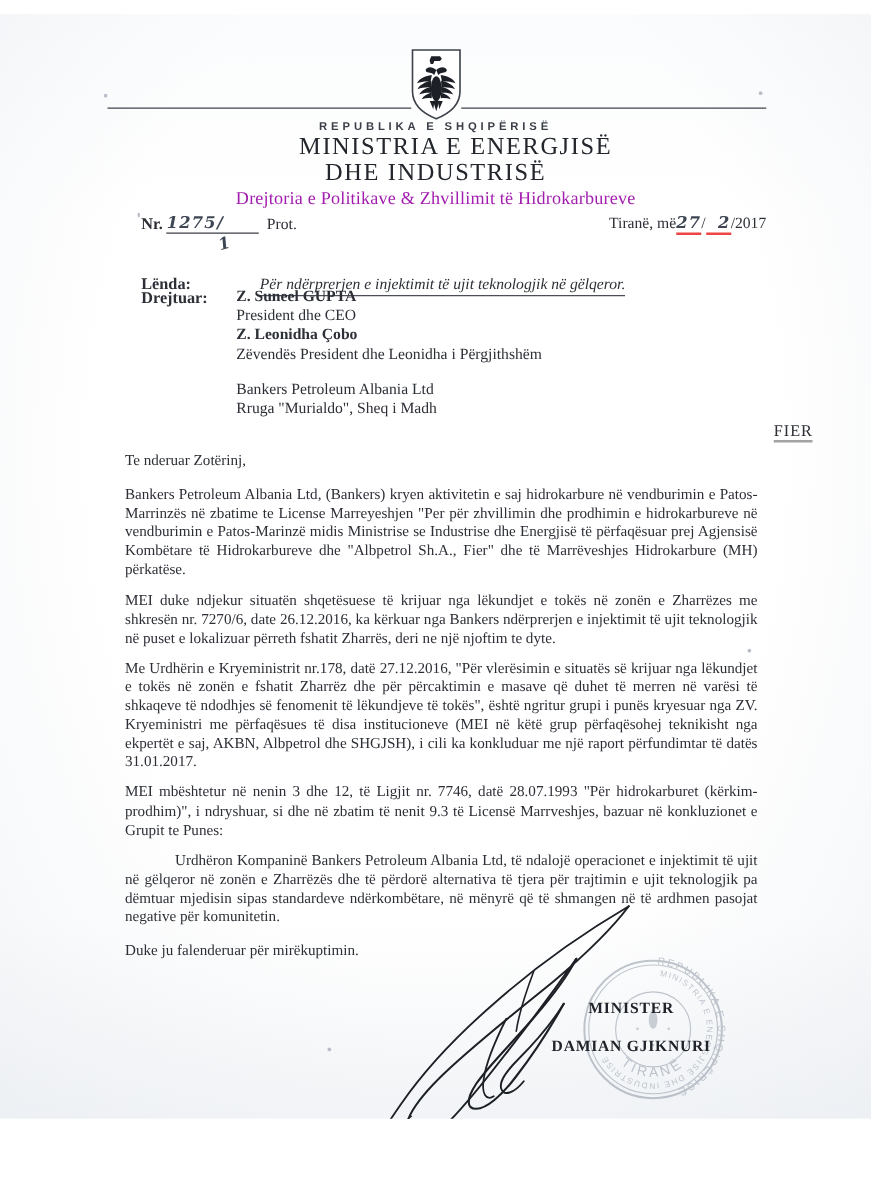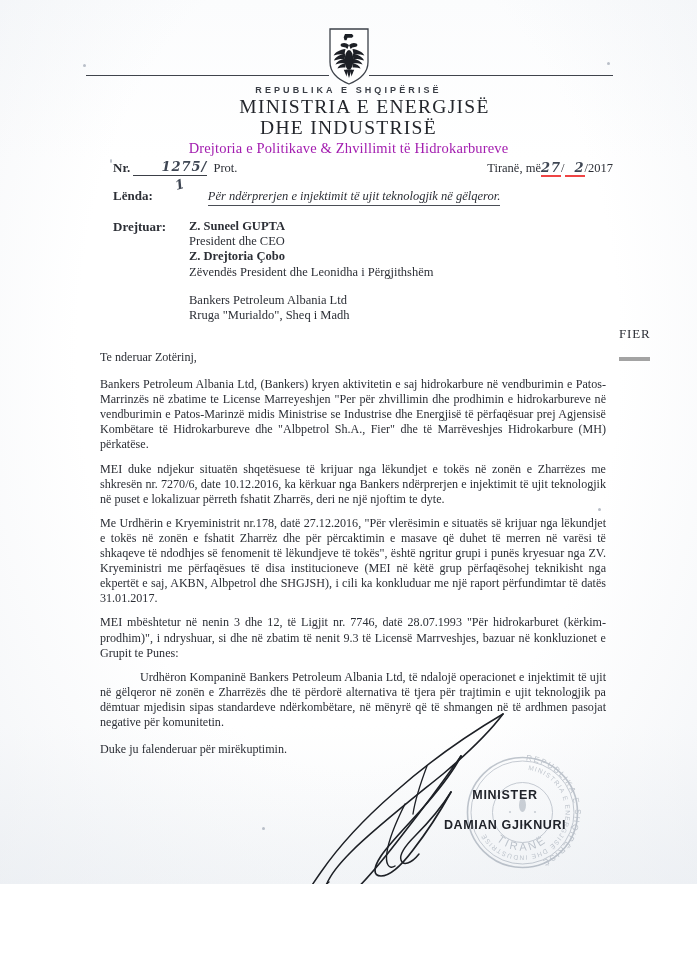--- a/index.html
+++ b/index.html
@@ -9,21 +9,21 @@
     background: #ffffff;
   }
   body {
     font-family: "Liberation Serif", "DejaVu Serif", serif;
     color: #2c2f36;
   }
   #page {
     position: relative;
     width: 697px;
     height: 884px;
-    margin: 0 auto;
+    margin: 11px auto;
     background: #fdfdfd;
     overflow: hidden;
   }
   
   #scan-tint {
     position: absolute;
     inset: 0;
     background:
       radial-gradient(ellipse at 50% 40%, rgba(255,255,255,0) 55%, rgba(228,232,238,0.45) 100%),
       linear-gradient(180deg, #fbfcfd 0%, #ffffff 18%, #ffffff 82%, #f4f6f8 100%);
@@ -106,21 +106,21 @@
     left: 113px;
     top: 160px;
     width: 500px;
     font-size: 12.5px;
   }
   .ref-nr-label { font-size: 13px; font-weight: bold; }
   .blank-line {
     display: inline-block;
     border-bottom: 1px solid #3b3f47;
     min-width: 74px;
-    text-align: right;
+    text-align: left;
     position: relative;
     top: -1px;
   }
   .hand {
     font-family: "DejaVu Serif", serif;
     font-style: italic;
     font-weight: 600;
     color: #3e4653;
     letter-spacing: 1px;
     font-size: 13px;
@@ -147,21 +147,21 @@
     font-weight: 600;
     color: #3e4653;
     font-size: 13px;
     transform: rotate(-16deg);
   }
 
   
   .subject-row {
     position: absolute;
     left: 113px;
-    top: 188px;
+    top: 208px;
     width: 510px;
     font-size: 12.5px;
   }
   .subject-label {
     font-weight: 700;
     font-size: 13px;
   }
   .subject-value {
     display: inline-block;
     margin-left: 52px;
@@ -191,22 +191,22 @@
     margin-left: 76px;
   }
   .addr-body .strong { font-weight: 700; }
   .addr-gap { height: 13px; }
   .fier {
     position: absolute;
     left: 506px;
     top: 107px;
     font-size: 13px;
     letter-spacing: 0.8px;
-    border-bottom: 4px solid #a3a3a3;
-    padding-bottom: 16px;
+    border-bottom: 2px solid #a3a3a3;
+    padding-bottom: 0px;
   }
 
   
   .body-block {
     position: absolute;
     left: 100px;
     top: 350px;
     width: 506px;
   }
   .body-block p {
@@ -221,21 +221,21 @@
   .body-block p.indented { text-indent: 40px; }
   .body-block p.thanks { margin-top: 12px; }
 
   
   .sign-block {
     position: absolute;
     left: 400px;
     top: 788px;
     width: 210px;
     text-align: center;
-    font-family: Liberation Sans, sans-serif;
+    font-family: Liberation Serif, serif;
     font-weight: 700;
     font-size: 12.5px;
     letter-spacing: 0.7px;
     color: #20232a;
   }
   .sign-title { margin-bottom: 16px; }
   .sign-name { letter-spacing: 0.6px; }
 
   .signature-svg {
     position: absolute;
@@ -322,33 +322,33 @@
   <div class="subject-row">
     <span class="subject-label">Lënda:</span>
     <span class="subject-value">Për ndërprerjen e injektimit të ujit teknologjik në gëlqeror.</span>
   </div>
 
   <div class="addr-block">
     <span class="addr-label">Drejtuar:</span>
     <div class="addr-body">
       <div class="strong">Z. Suneel GUPTA</div>
       <div>President dhe CEO</div>
-      <div class="strong">Z. Drejtoria Çobo</div>
+      <div class="strong">Z. Leonidha Çobo</div>
       <div>Zëvendës President dhe Leonidha i Përgjithshëm</div>
       <div class="addr-gap"></div>
       <div>Bankers Petroleum Albania Ltd</div>
       <div>Rruga "Murialdo", Sheq i Madh</div>
     </div>
     <div class="fier">FIER</div>
   </div>
 
   <div class="body-block">
     <p class="greeting">Te nderuar Zotërinj,</p>
     <p>Bankers Petroleum Albania Ltd, (Bankers) kryen aktivitetin e saj hidrokarbure në vendburimin e Patos-Marrinzës në zbatime te License Marreyeshjen "Per për zhvillimin dhe prodhimin e hidrokarbureve në vendburimin e Patos-Marinzë midis Ministrise se Industrise dhe Energjisë të përfaqësuar prej Agjensisë Kombëtare të Hidrokarbureve dhe "Albpetrol Sh.A., Fier" dhe të Marrëveshjes Hidrokarbure (MH) përkatëse.</p>
-    <p>MEI duke ndjekur situatën shqetësuese të krijuar nga lëkundjet e tokës në zonën e Zharrëzes me shkresën nr. 7270/6, date 10.12.2016, ka kërkuar nga Bankers ndërprerjen e injektimit të ujit teknologjik në puset e lokalizuar përreth fshatit  Zharrës, deri ne një njoftim te dyte.</p>
+    <p>MEI duke ndjekur situatën shqetësuese të krijuar nga lëkundjet e tokës në zonën e Zharrëzes me shkresën nr. 7270/6, date 26.12.2016, ka kërkuar nga Bankers ndërprerjen e injektimit të ujit teknologjik në puset e lokalizuar përreth fshatit  Zharrës, deri ne një njoftim te dyte.</p>
     <p>Me Urdhërin e Kryeministrit nr.178, datë 27.12.2016, "Për vlerësimin e situatës së krijuar nga lëkundjet e tokës në zonën e fshatit Zharrëz dhe për përcaktimin e masave që duhet të merren në varësi të shkaqeve të ndodhjes së fenomenit të lëkundjeve të tokës", është ngritur grupi i punës kryesuar nga ZV. Kryeministri me përfaqësues të disa institucioneve (MEI në këtë grup përfaqësohej teknikisht nga ekpertët e saj, AKBN, Albpetrol dhe SHGJSH), i cili ka konkluduar me një raport përfundimtar të datës 31.01.2017.</p>
     <p>MEI mbështetur në nenin 3 dhe 12, të Ligjit nr. 7746, datë 28.07.1993 "Për hidrokarburet (kërkim-prodhim)", i ndryshuar, si dhe në zbatim të nenit 9.3 të Licensë Marrveshjes, bazuar në konkluzionet e Grupit te Punes:</p>
     <p class="indented">Urdhëron Kompaninë Bankers Petroleum Albania Ltd, të ndalojë operacionet e injektimit të ujit në gëlqeror në zonën e Zharrëzës dhe të përdorë alternativa të tjera për trajtimin e ujit teknologjik pa dëmtuar mjedisin sipas standardeve ndërkombëtare, në mënyrë që të shmangen në të ardhmen pasojat negative për komunitetin.</p>
     <p class="thanks">Duke ju falenderuar për mirëkuptimin.</p>
   </div>
 
   <svg class="stamp-svg" width="135" height="135" viewBox="0 0 135 135">
     <defs>
       <path id="stampOuterPath" d="M67.5,67.5 m-52,0 a52,52 0 1,1 104,0 a52,52 0 1,1 -104,0"></path>
       <path id="stampInnerPath" d="M67.5,67.5 m-43,0 a43,43 0 1,1 86,0 a43,43 0 1,1 -86,0"></path>

